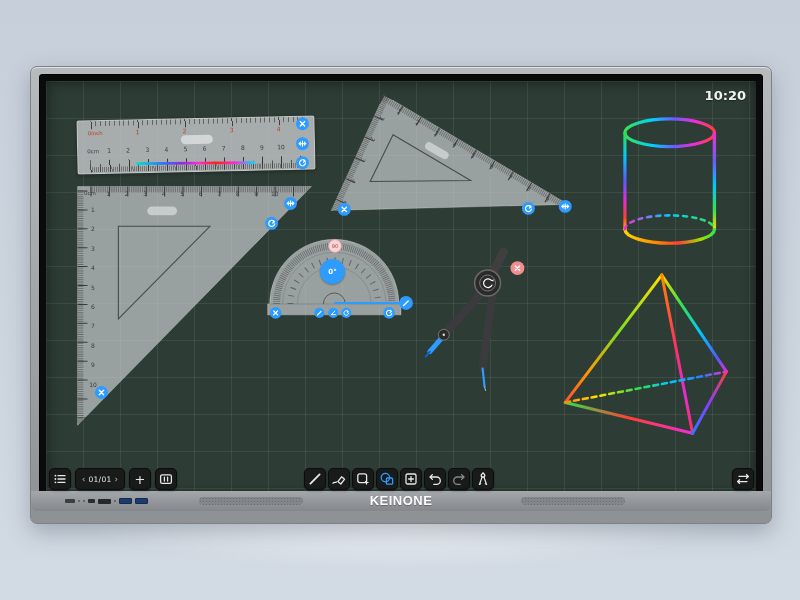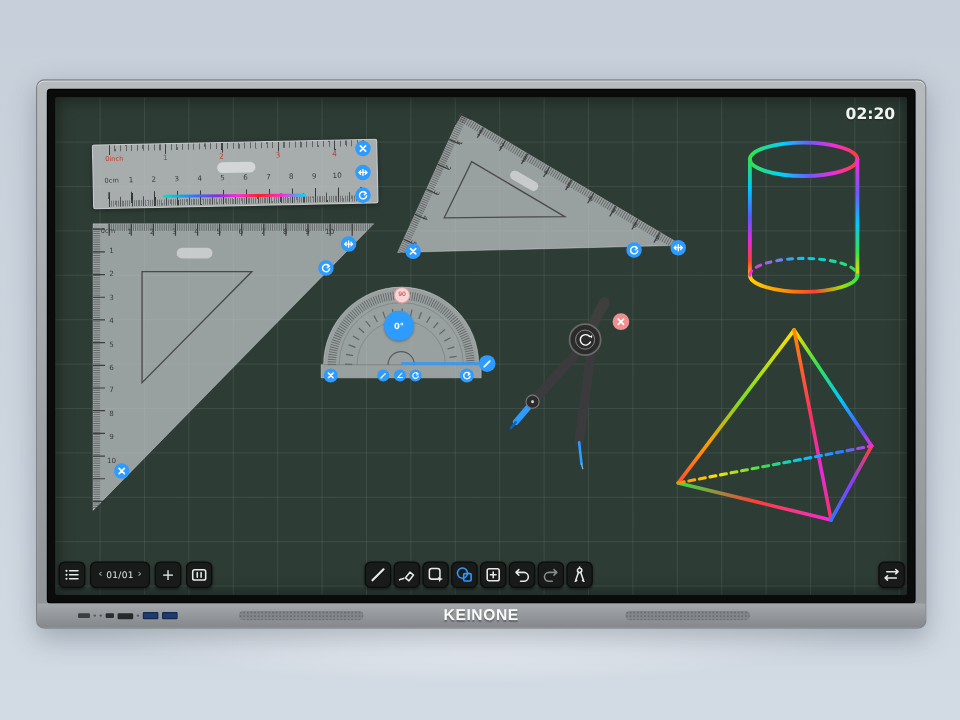--- a/index.html
+++ b/index.html
@@ -16,21 +16,21 @@
          box-shadow:inset 0 1px 0 rgba(255,255,255,.55),0 8px 22px rgba(70,80,95,.35);}
   .screen-wrap{position:absolute;left:8px;top:7px;right:8px;bottom:20px;
          background:#0a0b0a;border-radius:3px;border:1px solid #000;}
   .screen{position:absolute;inset:6px;border-radius:2px;overflow:hidden;
          background-color:#2d3c35;
          background-image:
            linear-gradient(rgba(205,225,215,.10) 1px,transparent 1px),
            linear-gradient(90deg,rgba(205,225,215,.10) 1px,transparent 1px);
          background-size:37px 37px;
          box-shadow:inset 0 0 14px rgba(0,0,0,.5);}
-  .bezel-bottom{position:absolute;left:0;right:0;bottom:0;height:20px;
+  .bezel-bottom{position:absolute;left:0;right:0;bottom:12px;height:20px;
          background:linear-gradient(180deg,#a4a8ab,#84888c);
          border-radius:0 0 6px 6px;}
   .brand{position:absolute;left:0;right:0;top:2px;text-align:center;
          font-family:"Liberation Sans",sans-serif;font-weight:bold;font-size:13px;
          color:#fafbfc;letter-spacing:.5px;text-shadow:0 1px 1px rgba(0,0,0,.3);}
   .ports{position:absolute;left:34px;top:7px;display:flex;gap:3px;align-items:center;}
   .p1{width:10px;height:4px;background:#3c3f42;border-radius:1px;}
   .pdot{width:2px;height:2px;border-radius:50%;background:#55585b;}
   .p2{width:7px;height:4px;background:#2b2e31;border-radius:1px;}
   .p3{width:13px;height:5px;background:#26292c;border-radius:1px;}
@@ -393,21 +393,21 @@
 
           <g class="hnd hnd-pink" transform="translate(473,188)">
               <circle r="7"></circle>
               <use href="#ic-x"></use>
             </g>
         </svg>
 
         <div class="prot-90">90</div>
         <div class="prot-center">0°</div>
 
-        <div class="clock">02:20</div>
+        <div class="clock">10:20</div>
 
         <div class="tbgroup tb-left">
           <div class="tbtn">
             <svg width="16" height="16" viewBox="0 0 16 16">
               <path d="M6 4.7h7M6 8h7M6 11.3h7"></path>
               <circle cx="3.4" cy="4.7" r=".9" fill="#e6e9e7" stroke="none"></circle>
               <circle cx="3.4" cy="8" r=".9" fill="#e6e9e7" stroke="none"></circle>
               <circle cx="3.4" cy="11.3" r=".9" fill="#e6e9e7" stroke="none"></circle>
             </svg>
           </div>

